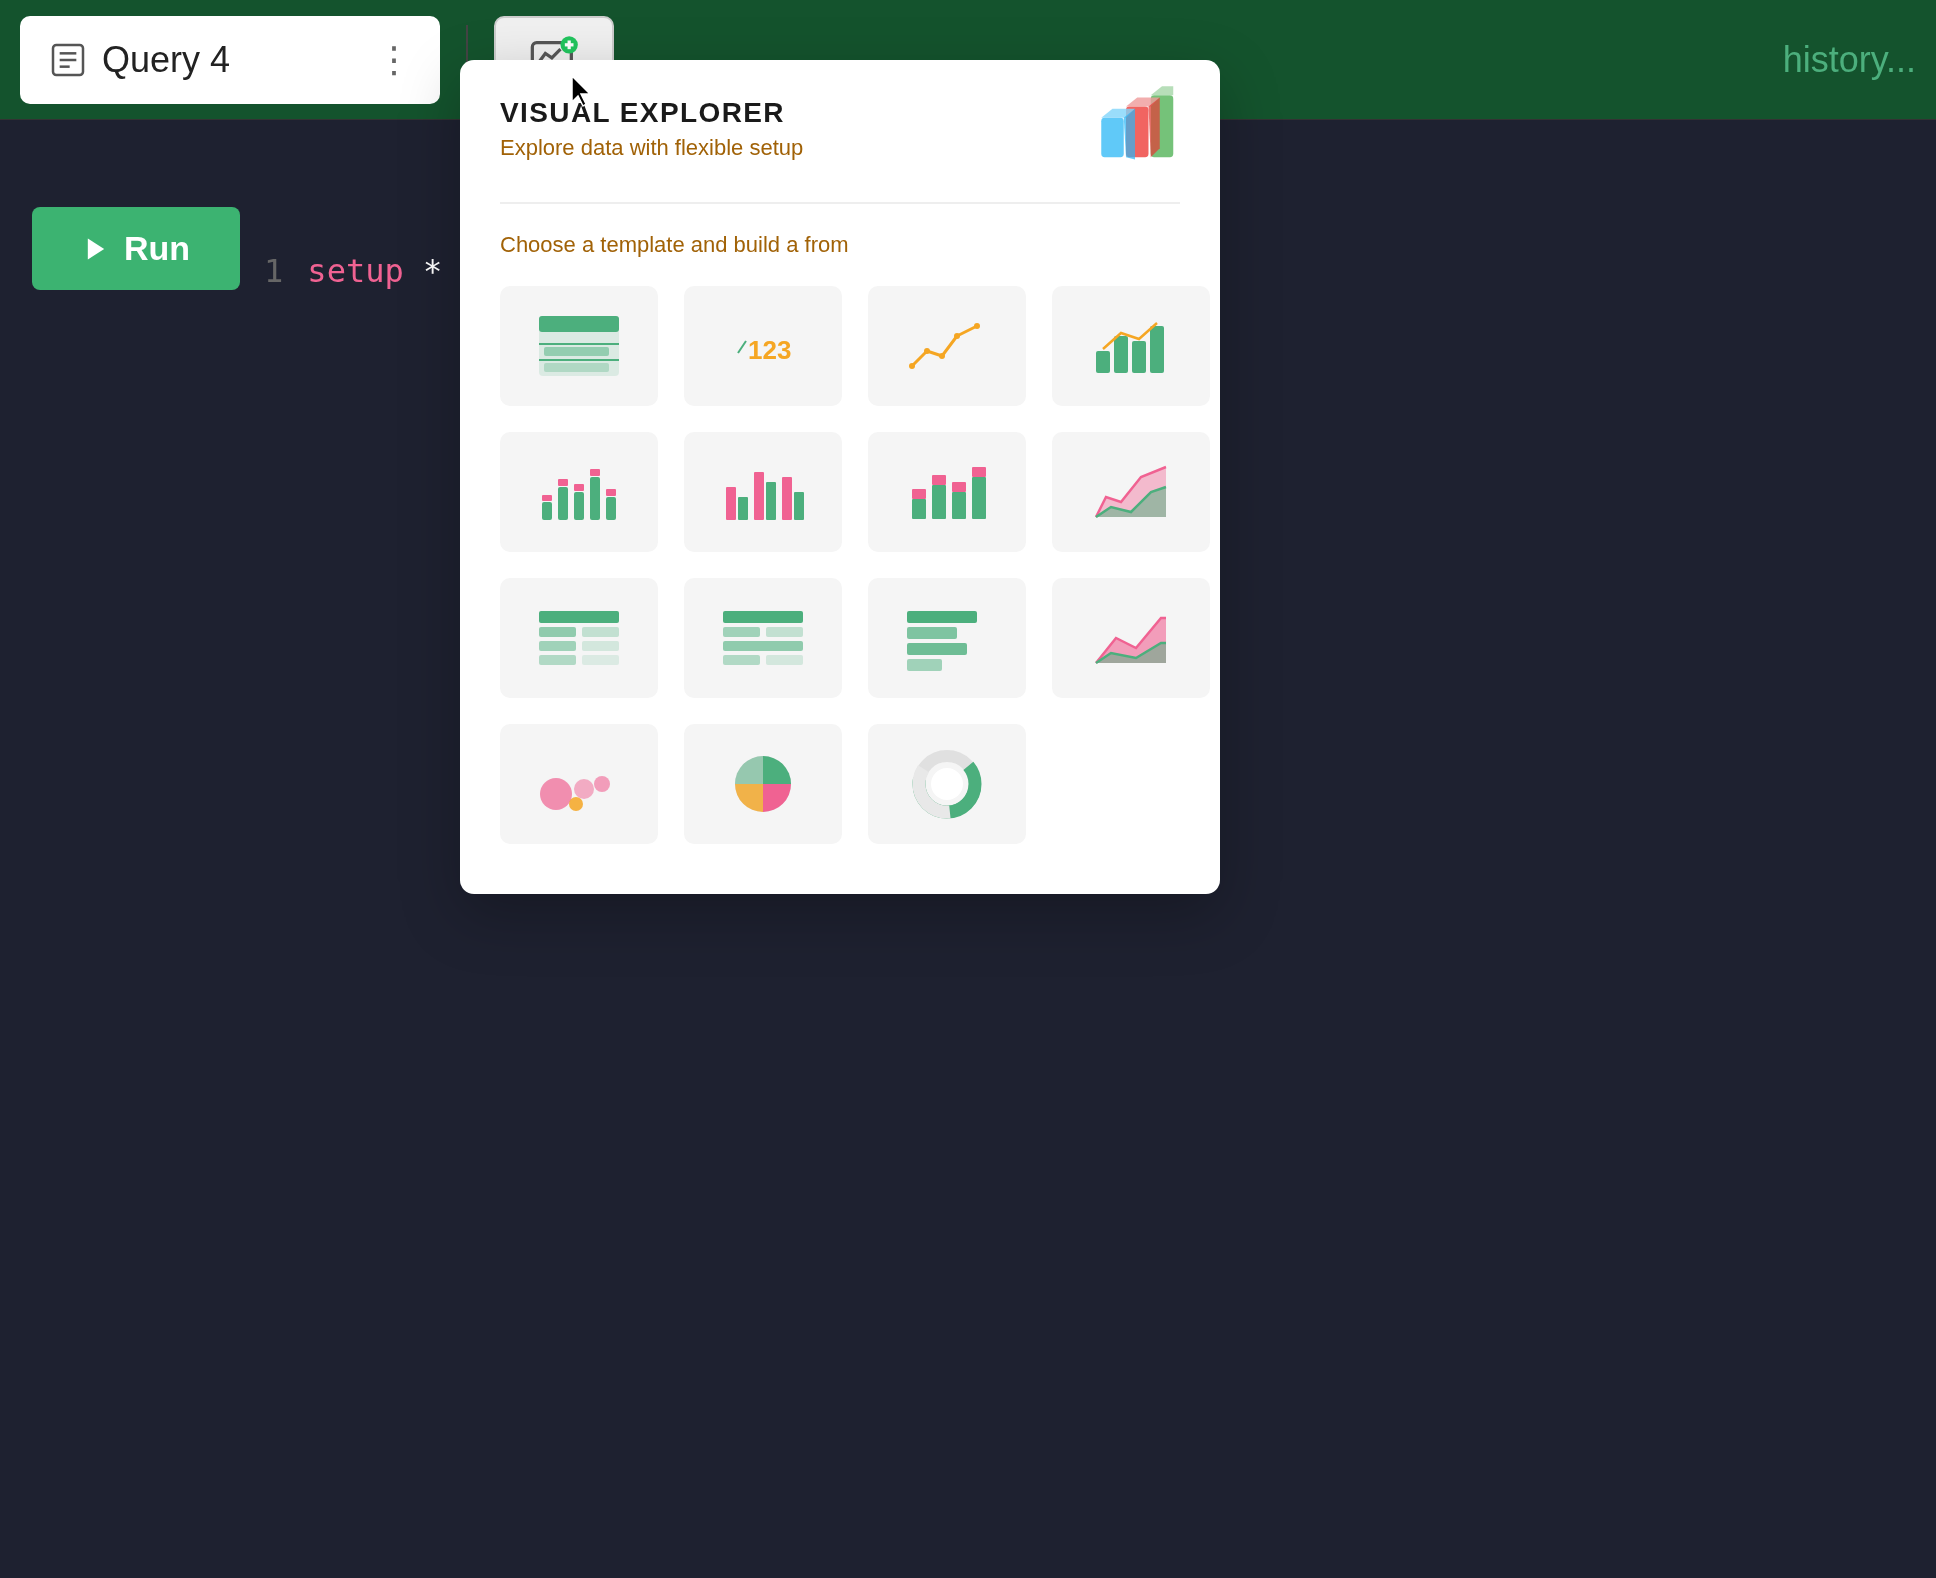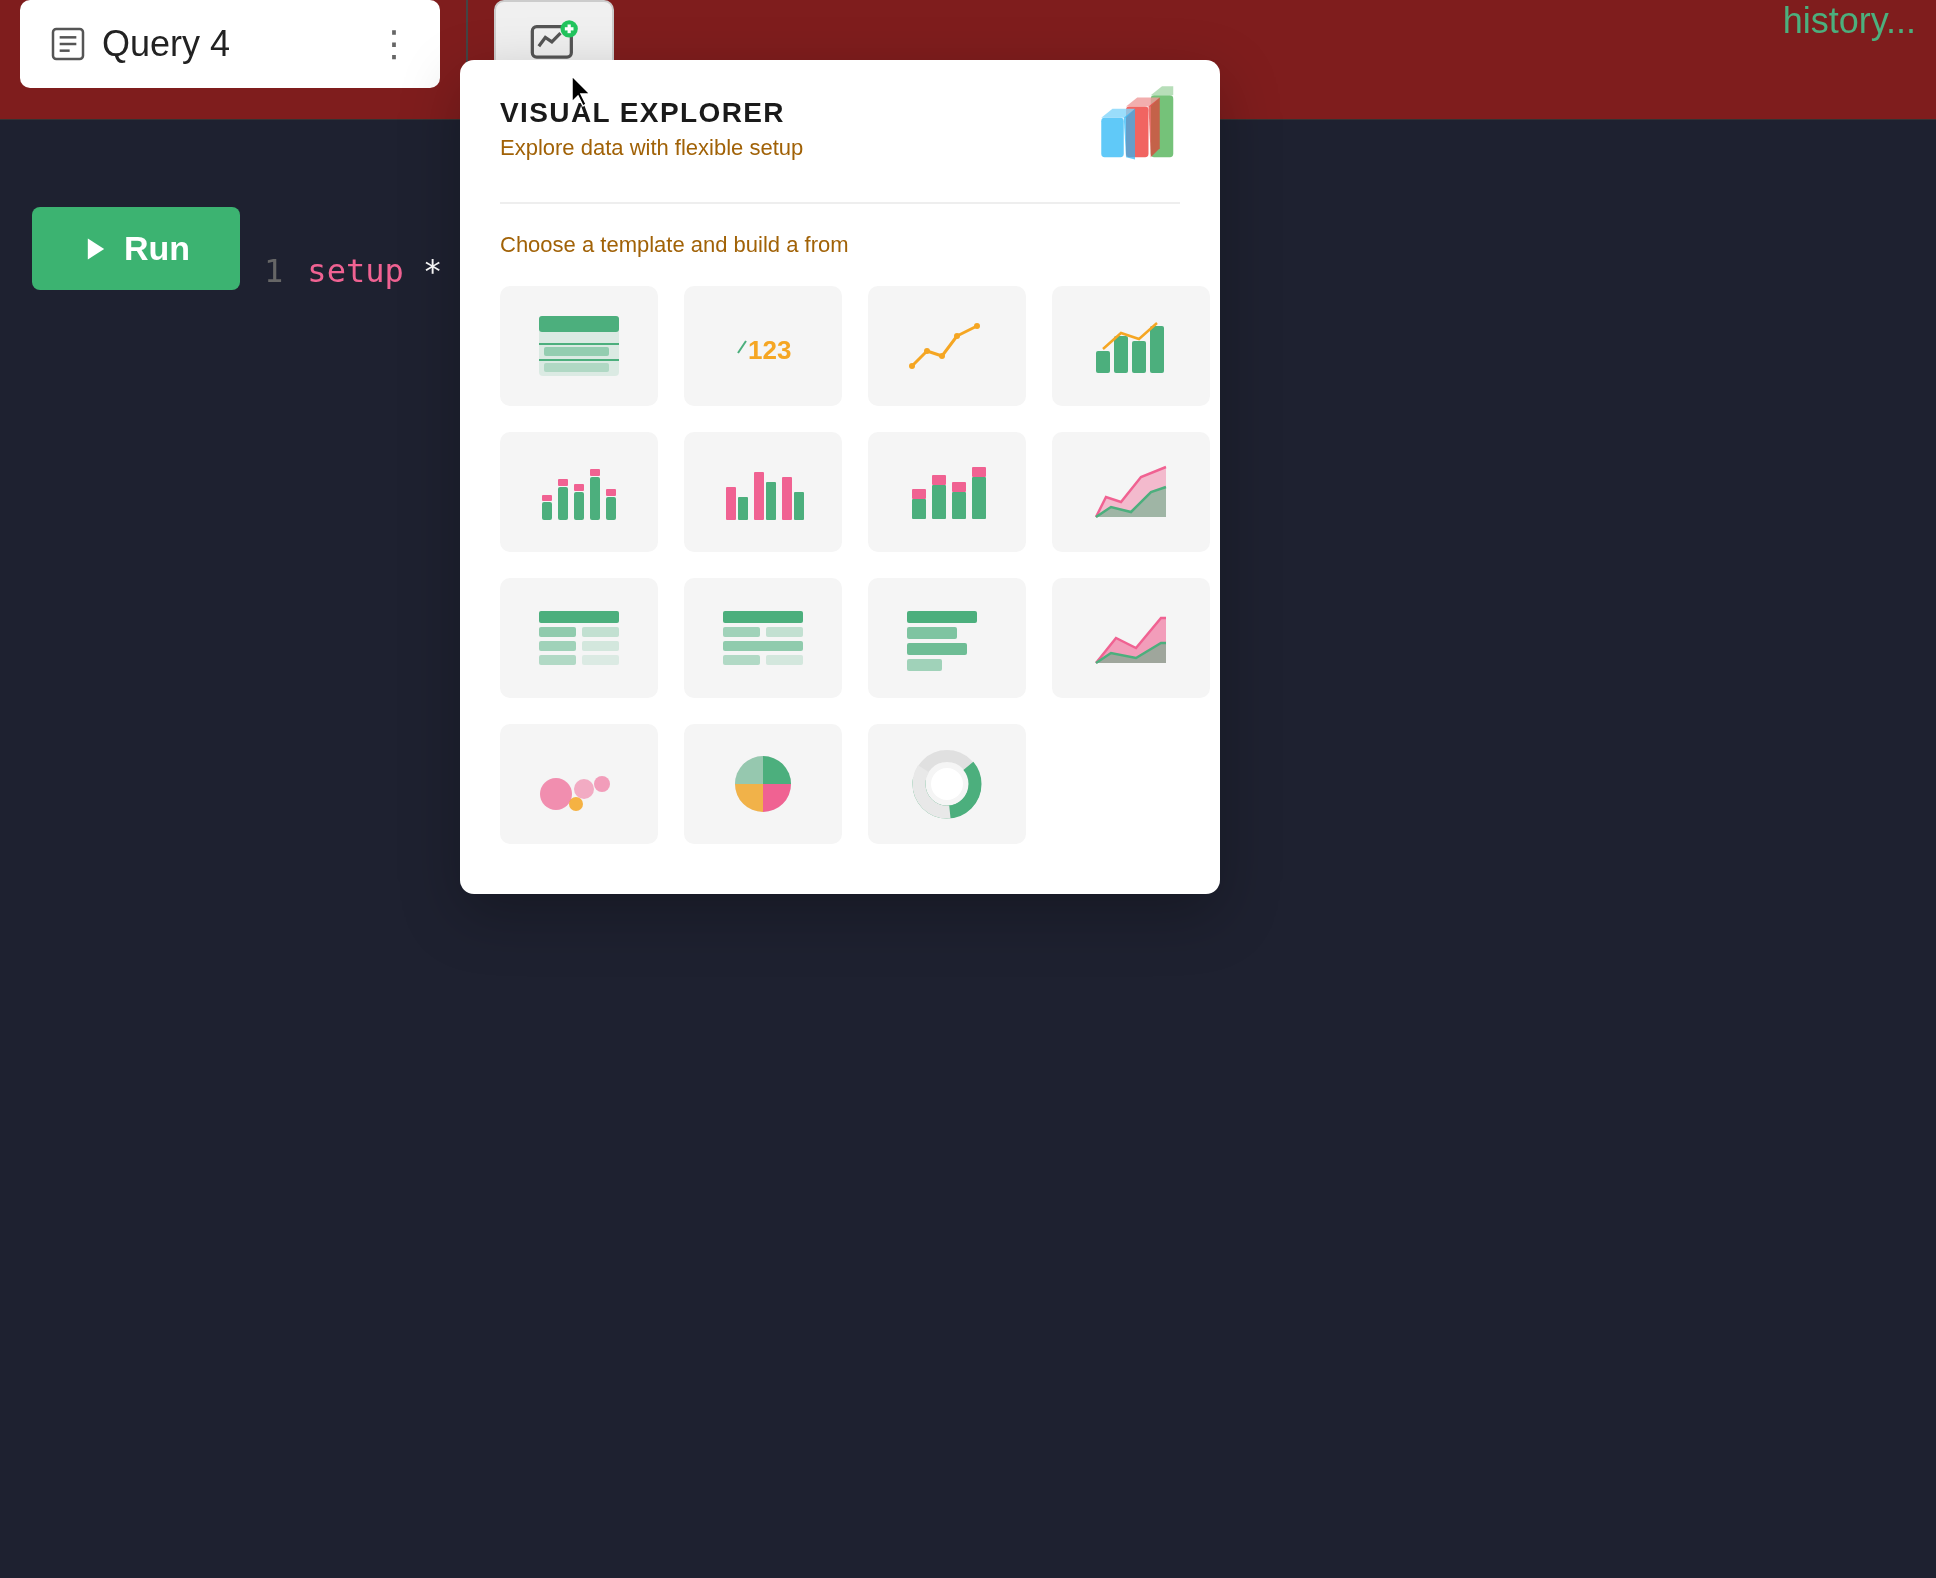--- a/index.html
+++ b/index.html
@@ -8,21 +8,22 @@
       height: 1578px;
       background: #1e2130;
       font-family: -apple-system, BlinkMacSystemFont, 'Segoe UI', sans-serif;
       overflow: hidden;
       position: relative;
     }
 
     
     .top-bar {
       display: flex;
-      background: #7f1d1d;
+      align-items: center;
+      background: #14532d;
       height: 120px;
       padding: 0 20px;
       border-bottom: 1px solid #333;
       gap: 16px;
     }
 
     .tab {
       display: flex;
       align-items: center;
       gap: 14px;

